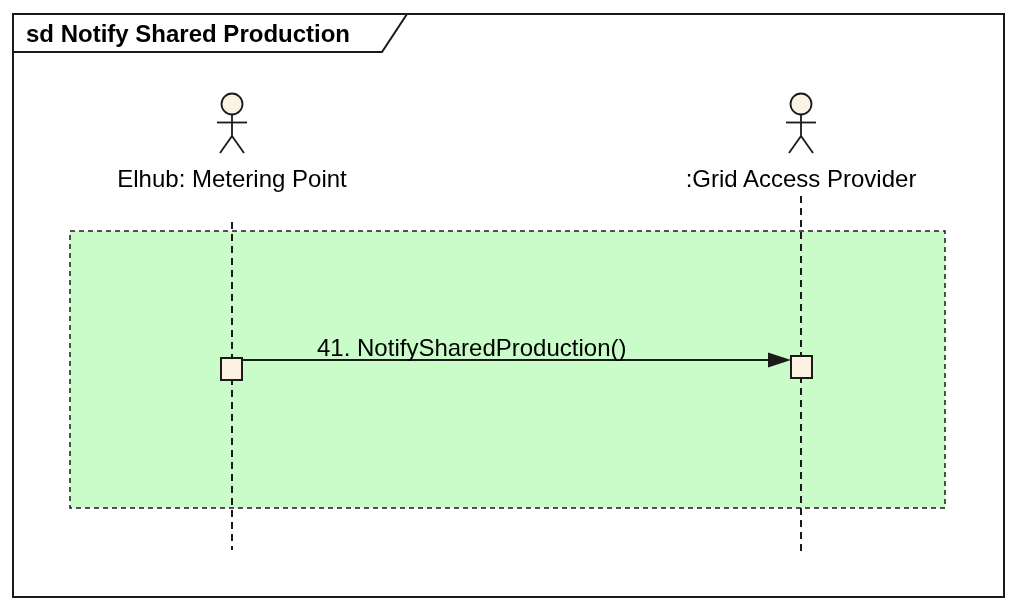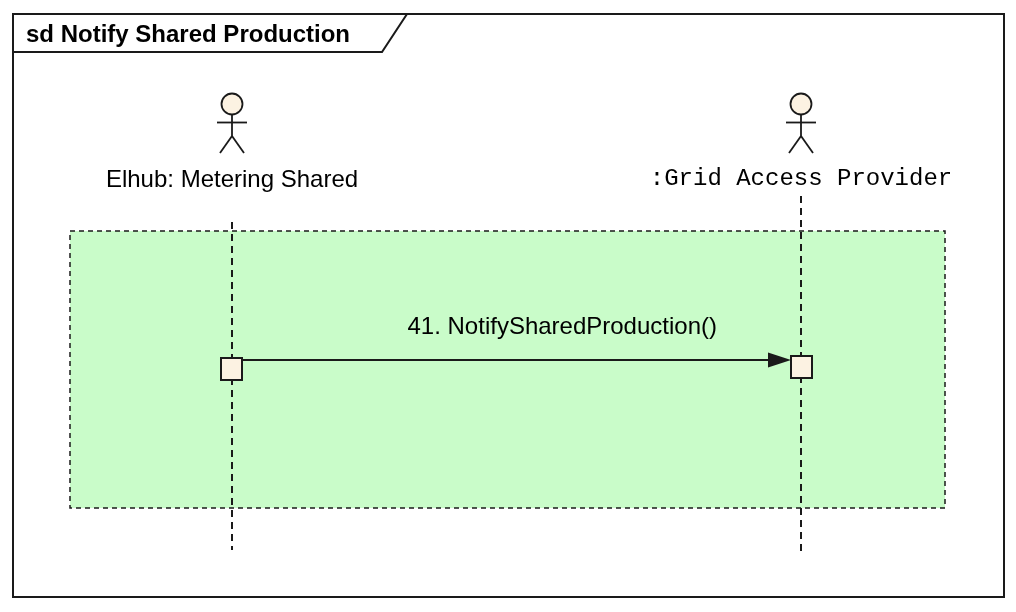--- a/index.html
+++ b/index.html
@@ -40,28 +40,27 @@
   }
   .actor-label.left {
     left: 82px;
     top: 164px;
     width: 300px;
   }
   .actor-label.right {
     left: 641px;
     top: 164px;
     width: 320px;
-    font-family: Liberation Mono, monospace;
   }
   .message-label {
     left: 317px;
-    top: 312px;
+    top: 334px;
     width: 400px;
     font-size: 24px;
-    text-align: right;
+    text-align: left;
   }
 </style>
 </head>
 <body>
 
 <div class="stage">
 
   <svg class="artwork" width="1016" height="612" viewBox="0 0 1016 612">
 
     <rect x="13" y="14" width="991" height="583" fill="none" stroke="#1a1a1a" stroke-width="2"></rect>
@@ -94,21 +93,21 @@
       <polygon points="768,352.5 791,360 768,367.5" fill="#1a1a1a"></polygon>
     </g>
 
     <rect x="221" y="358" width="21" height="22" stroke="#1a1a1a" stroke-width="2" fill="#fcf2e2"></rect>
     <rect x="791" y="356" width="21" height="22" stroke="#1a1a1a" stroke-width="2" fill="#fcf2e2"></rect>
   </svg>
 
   <div class="txt frame-title">sd Notify Shared Production</div>
 
   <div class="txt actor-label left">
-    <div>Elhub: Metering Shared</div>
+    <div>Elhub: Metering Point</div>
   </div>
 
   <div class="txt actor-label right">
     <div>:Grid Access Provider</div>
   </div>
 
   <div class="txt message-label">41. NotifySharedProduction()</div>
 
 </div>
 

